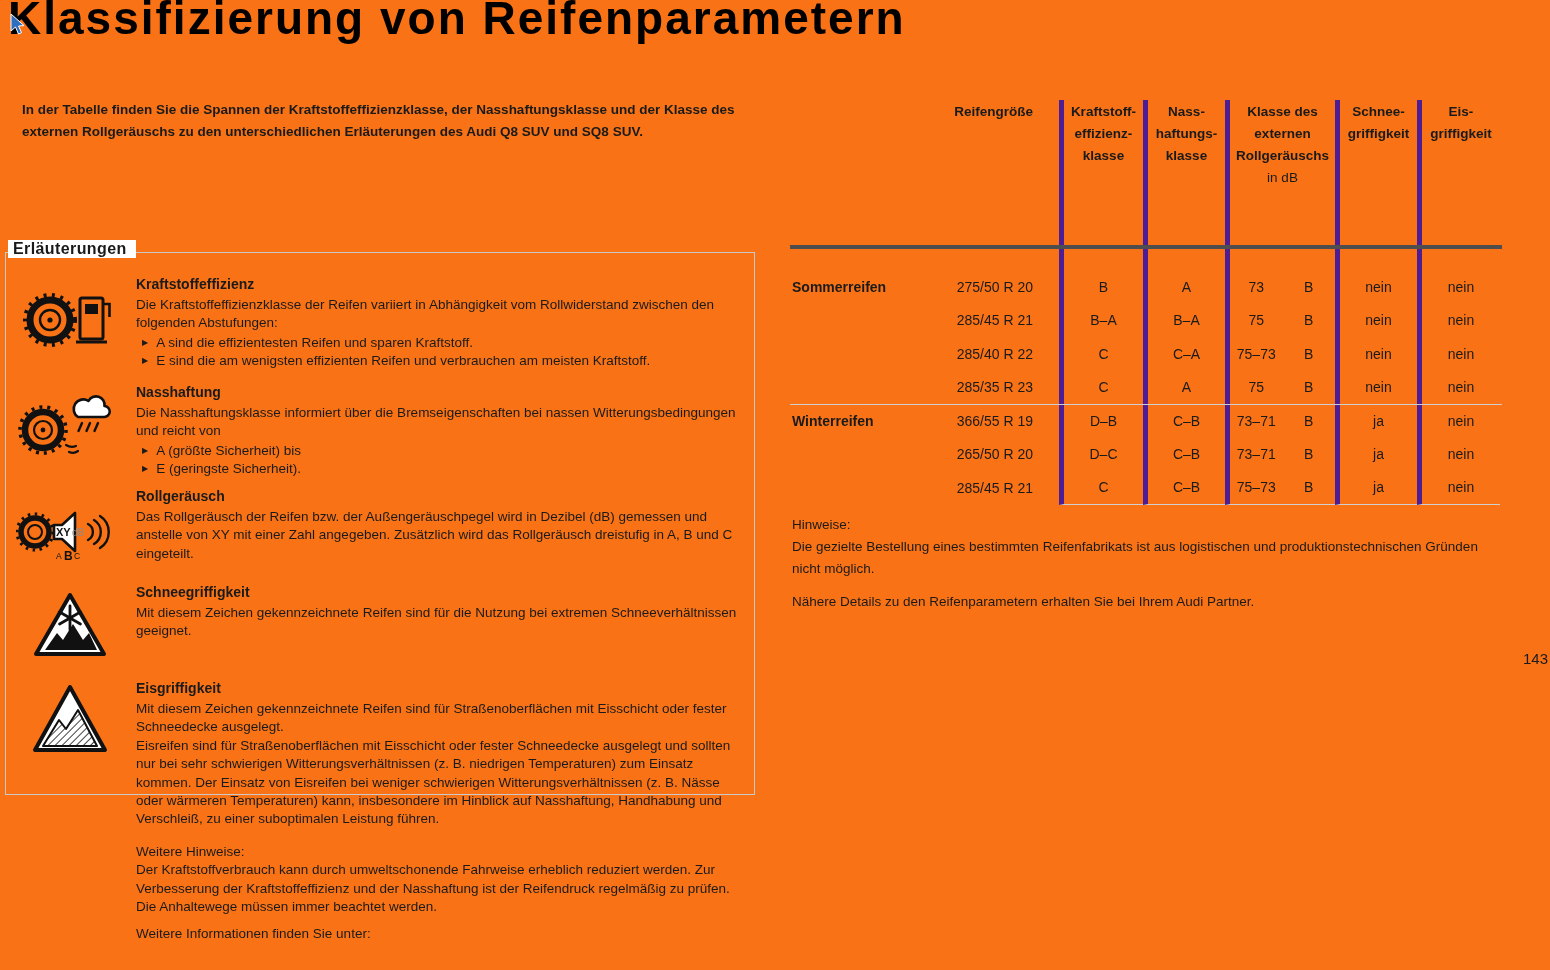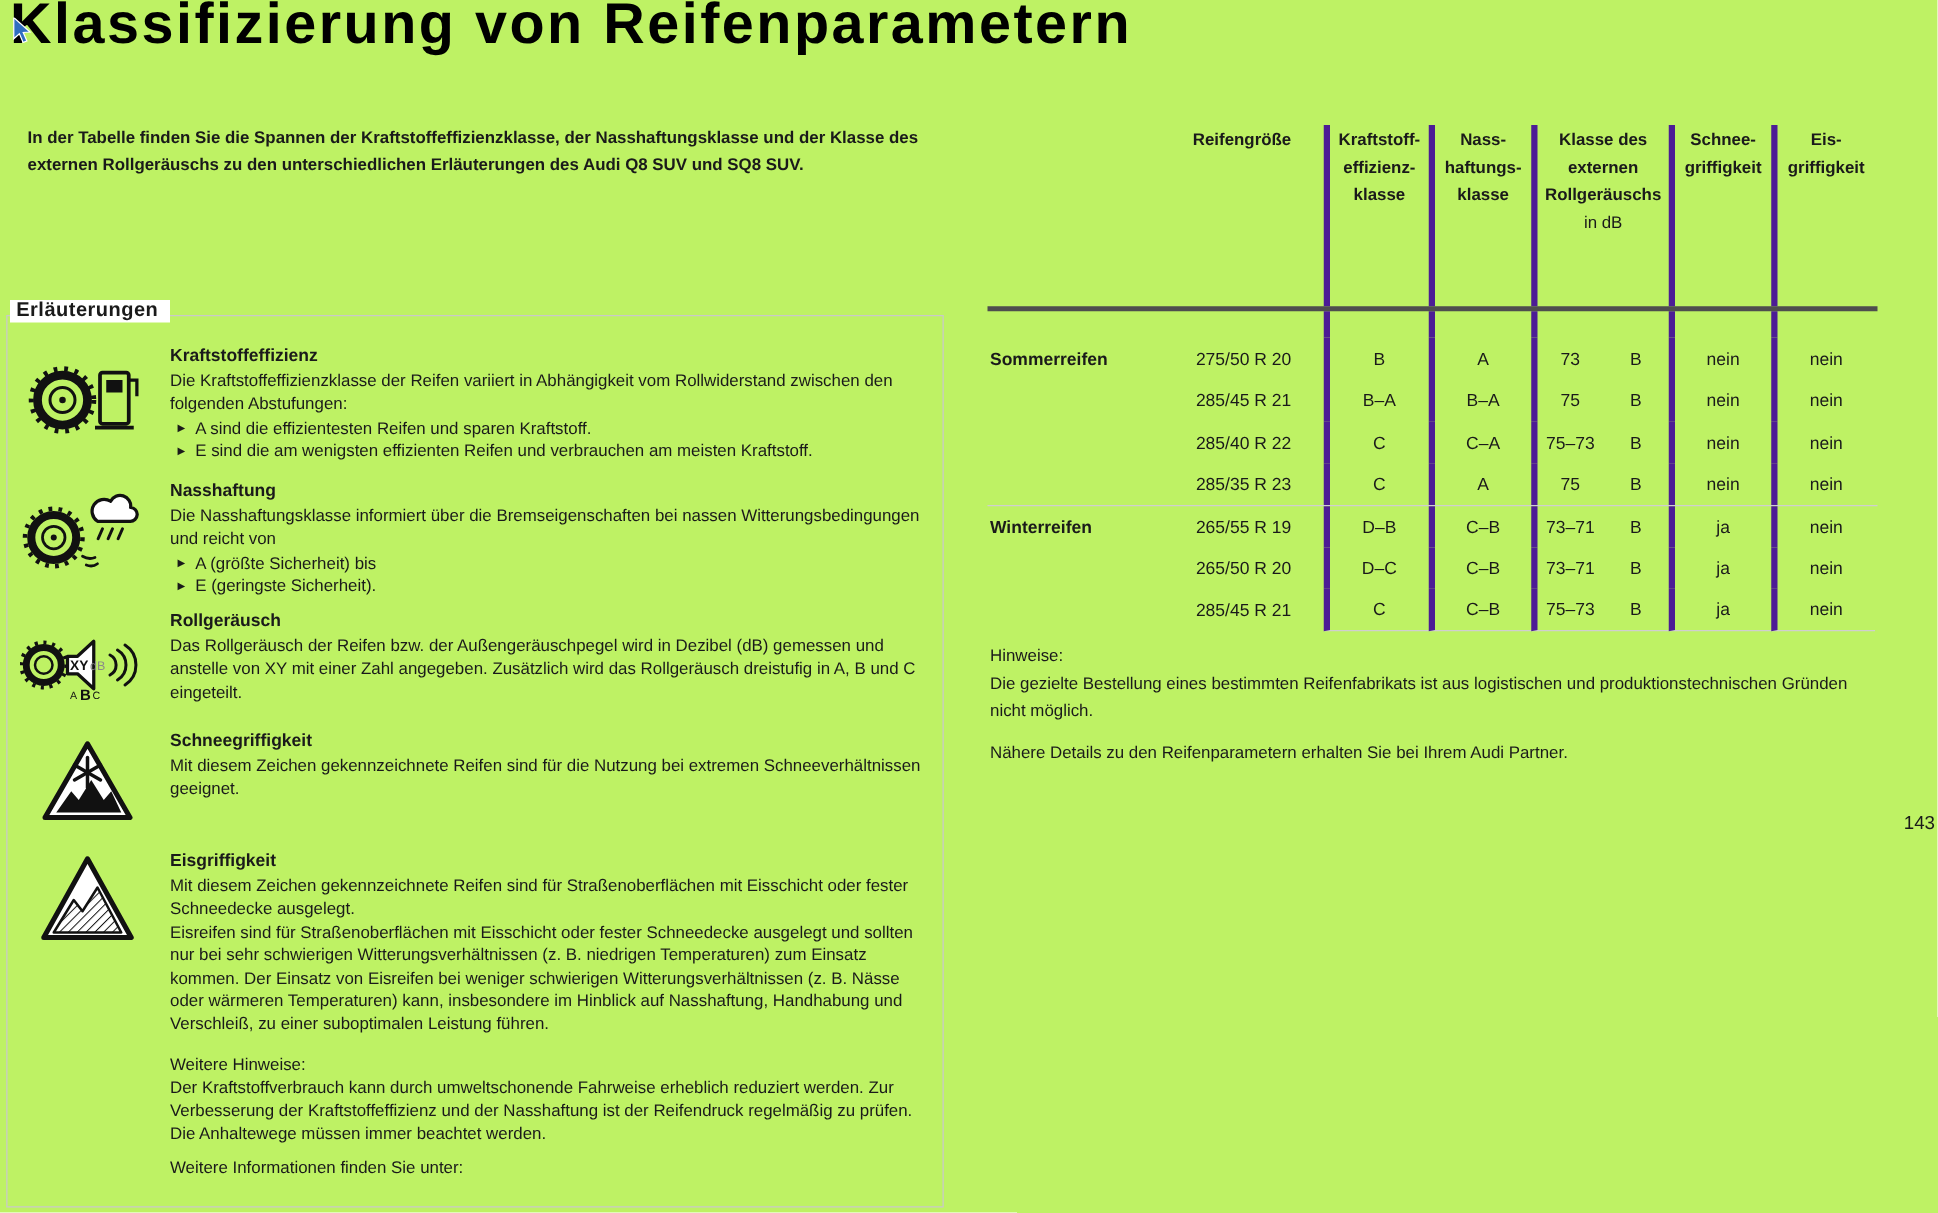--- a/index.html
+++ b/index.html
@@ -1,30 +1,30 @@
 <!DOCTYPE html>
 <html><head>
 <meta charset="utf-8">
 <style>
   * { margin:0; padding:0; box-sizing:border-box; }
   html,body { background:#fff; }
   body { font-family:"Liberation Sans", sans-serif; color:#1a1a1a; }
-  .page { position:relative; width:1550px; height:970px; background:#bef264; overflow:hidden; }
+  .page { position:relative; width:1550px; height:970px; background:#f97316; overflow:hidden; }
 
   
   .title { position:absolute; left:8px; top:-8px; font-size:46px; line-height:52px;
            font-weight:800; letter-spacing:2px; color:#000; white-space:nowrap; }
   .cursor { position:absolute; left:10px; top:14px; z-index:5; }
 
   
   .intro { position:absolute; left:2px; top:99px; font-weight:700; font-size:13.5px; line-height:21.5px; }
   .intro div { white-space:nowrap;margin-left:20px; }
 
   
-  .legend { position:absolute; left:5px; top:252px; width:750px; height:714px;
+  .legend { position:absolute; left:5px; top:252px; width:750px; height:543px;
             border:1px solid #c9c9c9; }
   .legend-heading { position:absolute; left:2px; top:-13px; background:#fff;
             padding:0 9px 0 5px; font-weight:700; font-size:16px; letter-spacing:0.4px; }
   .lsec { position:absolute; left:130px; right:10px; }
   .s1{top:22px} .s2{top:130px} .s3{top:234px} .s4{top:330px} .s5{top:426px} .s6{top:590px} .s7{top:672px}
   .lsec-title { font-weight:700; font-size:14px; line-height:18px; margin-bottom:3px; }
   .lsec-body { font-size:13.5px; line-height:18.4px; }
   .bullets { margin-top:1px; }
   .bullet { display:flex; font-size:13.5px; line-height:18.4px; }
   .bullet .marker { font-size:8px; line-height:8px; margin:5px 8px 0 6px; flex:none; }
@@ -289,21 +289,21 @@
       <div class="cell c-noise bl">
         <span class="half">75</span>
         <span class="half">B</span>
       </div>
       <div class="cell bl">nein</div>
       <div class="cell bl">nein</div>
     </div>
 
     <div class="grid trow sep">
       <div class="cell c-group">Winterreifen</div>
-      <div class="cell c-size">265/55 R 19</div>
+      <div class="cell c-size">366/55 R 19</div>
       <div class="cell bl">D–B</div>
       <div class="cell bl">C–B</div>
       <div class="cell c-noise bl">
         <span class="half">73–71</span>
         <span class="half">B</span>
       </div>
       <div class="cell bl">ja</div>
       <div class="cell bl">nein</div>
     </div>
 

